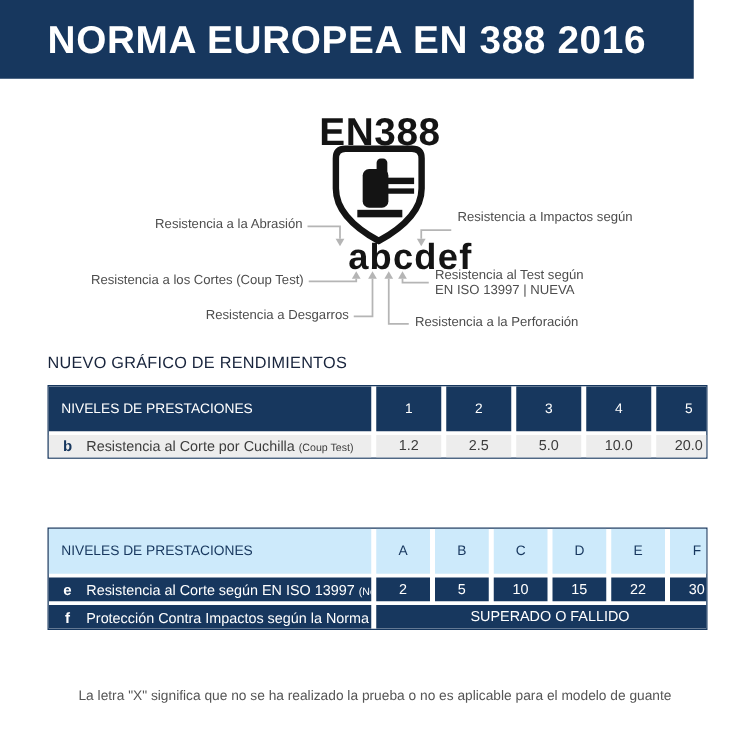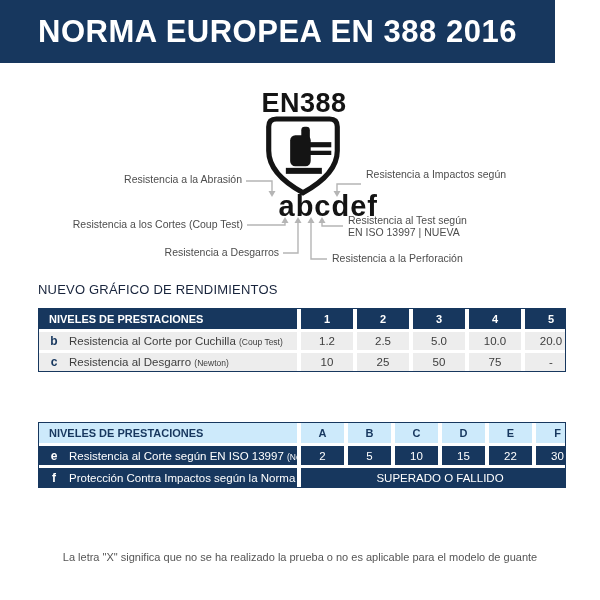--- a/index.html
+++ b/index.html
@@ -18,21 +18,21 @@
   }
   .banner{
     position:absolute;top:0;left:0;width:555px;height:63px;
     background:var(--navy);display:flex;align-items:center;justify-content:center;
   }
   .banner h1{
     margin:0;color:#fff;font-size:31px;font-weight:bold;white-space:nowrap;letter-spacing:0.5px;
   }
   .en388-label{
     position:absolute;left:228px;top:88px;width:152px;text-align:center;
-    font-size:27px;font-weight:bold;color:#141414;letter-spacing:0.5px;
+    font-size:31px;font-weight:bold;color:#141414;letter-spacing:0.5px;
   }
   .shield{position:absolute;left:259px;top:113px;width:88px;height:84px;}
   .letters{
     position:absolute;left:226px;top:190px;width:152px;text-align:right;
     font-size:29px;font-weight:bold;color:#141414;letter-spacing:1px;
   }
   .leads{position:absolute;left:0;top:0;width:600px;height:600px;pointer-events:none;}
   .ann{position:absolute;font-size:10.5px;color:var(--anntext);line-height:11.5px;white-space:nowrap;}
   .ann-abrasion{left:60px;top:174px;width:182px;text-align:right;}
   .ann-cortes{left:40px;top:219px;width:203px;text-align:right;}
@@ -48,22 +48,22 @@
     position:absolute;left:38px;width:528px;
     border:1.5px solid var(--navy);overflow:hidden;background:#fff;
   }
   .t1{top:308px;}
   .t2{top:422px;}
   table{
     border-collapse:separate;border-spacing:4px 3px;
     margin:-3px -4px;width:calc(100% + 8px);table-layout:fixed;
   }
   th{
-    background:var(--navy);color:#fff;font-size:11px;font-weight:bold;
-    height:20px;text-align:center;padding:0;margin-left:37px;
+    background:var(--navy);color:#fff;font-size:11px;font-weight:normal;
+    height:36px;text-align:center;padding:0;margin-left:37px;
   }
   th.h-label{text-align:left;padding-left:10px;}
   td{padding:0;height:18px;font-size:11.5px;}
   .t1 td{background:var(--rowgray);color:#3d3d3d;}
   td.val{text-align:center;}
   td.lbl{white-space:nowrap;overflow:hidden;}
   .ltr{display:inline-block;width:30px;text-align:center;font-weight:bold;font-size:12px;color:var(--navy);}
   .lab{font-size:11.5px;}
   .unit{font-size:8.5px;}
   .t2 th{background:var(--lblue);color:var(--navy);}
@@ -154,28 +154,20 @@
     </thead>
     <tbody>
       <tr>
         <td class="lbl"><span class="ltr">b</span><span class="lab">Resistencia al Corte por Cuchilla</span> <span class="unit">(Coup Test)</span></td>
         <td class="val">1.2</td>
         <td class="val">2.5</td>
         <td class="val">5.0</td>
         <td class="val">10.0</td>
         <td class="val">20.0</td>
       </tr>
-      <tr>
-        <td class="lbl"><span class="ltr">c</span><span class="lab">Resistencia al Desgarro</span> <span class="unit">(Newton)</span></td>
-        <td class="val">10</td>
-        <td class="val">25</td>
-        <td class="val">50</td>
-        <td class="val">75</td>
-        <td class="val">-</td>
-      </tr>
     </tbody>
   </table>
 </div>
 
 <div class="tbl-wrap t2">
   <table>
     <colgroup>
         <col style="width:258px">
         <col style="width:43px">
         <col style="width:43px">

